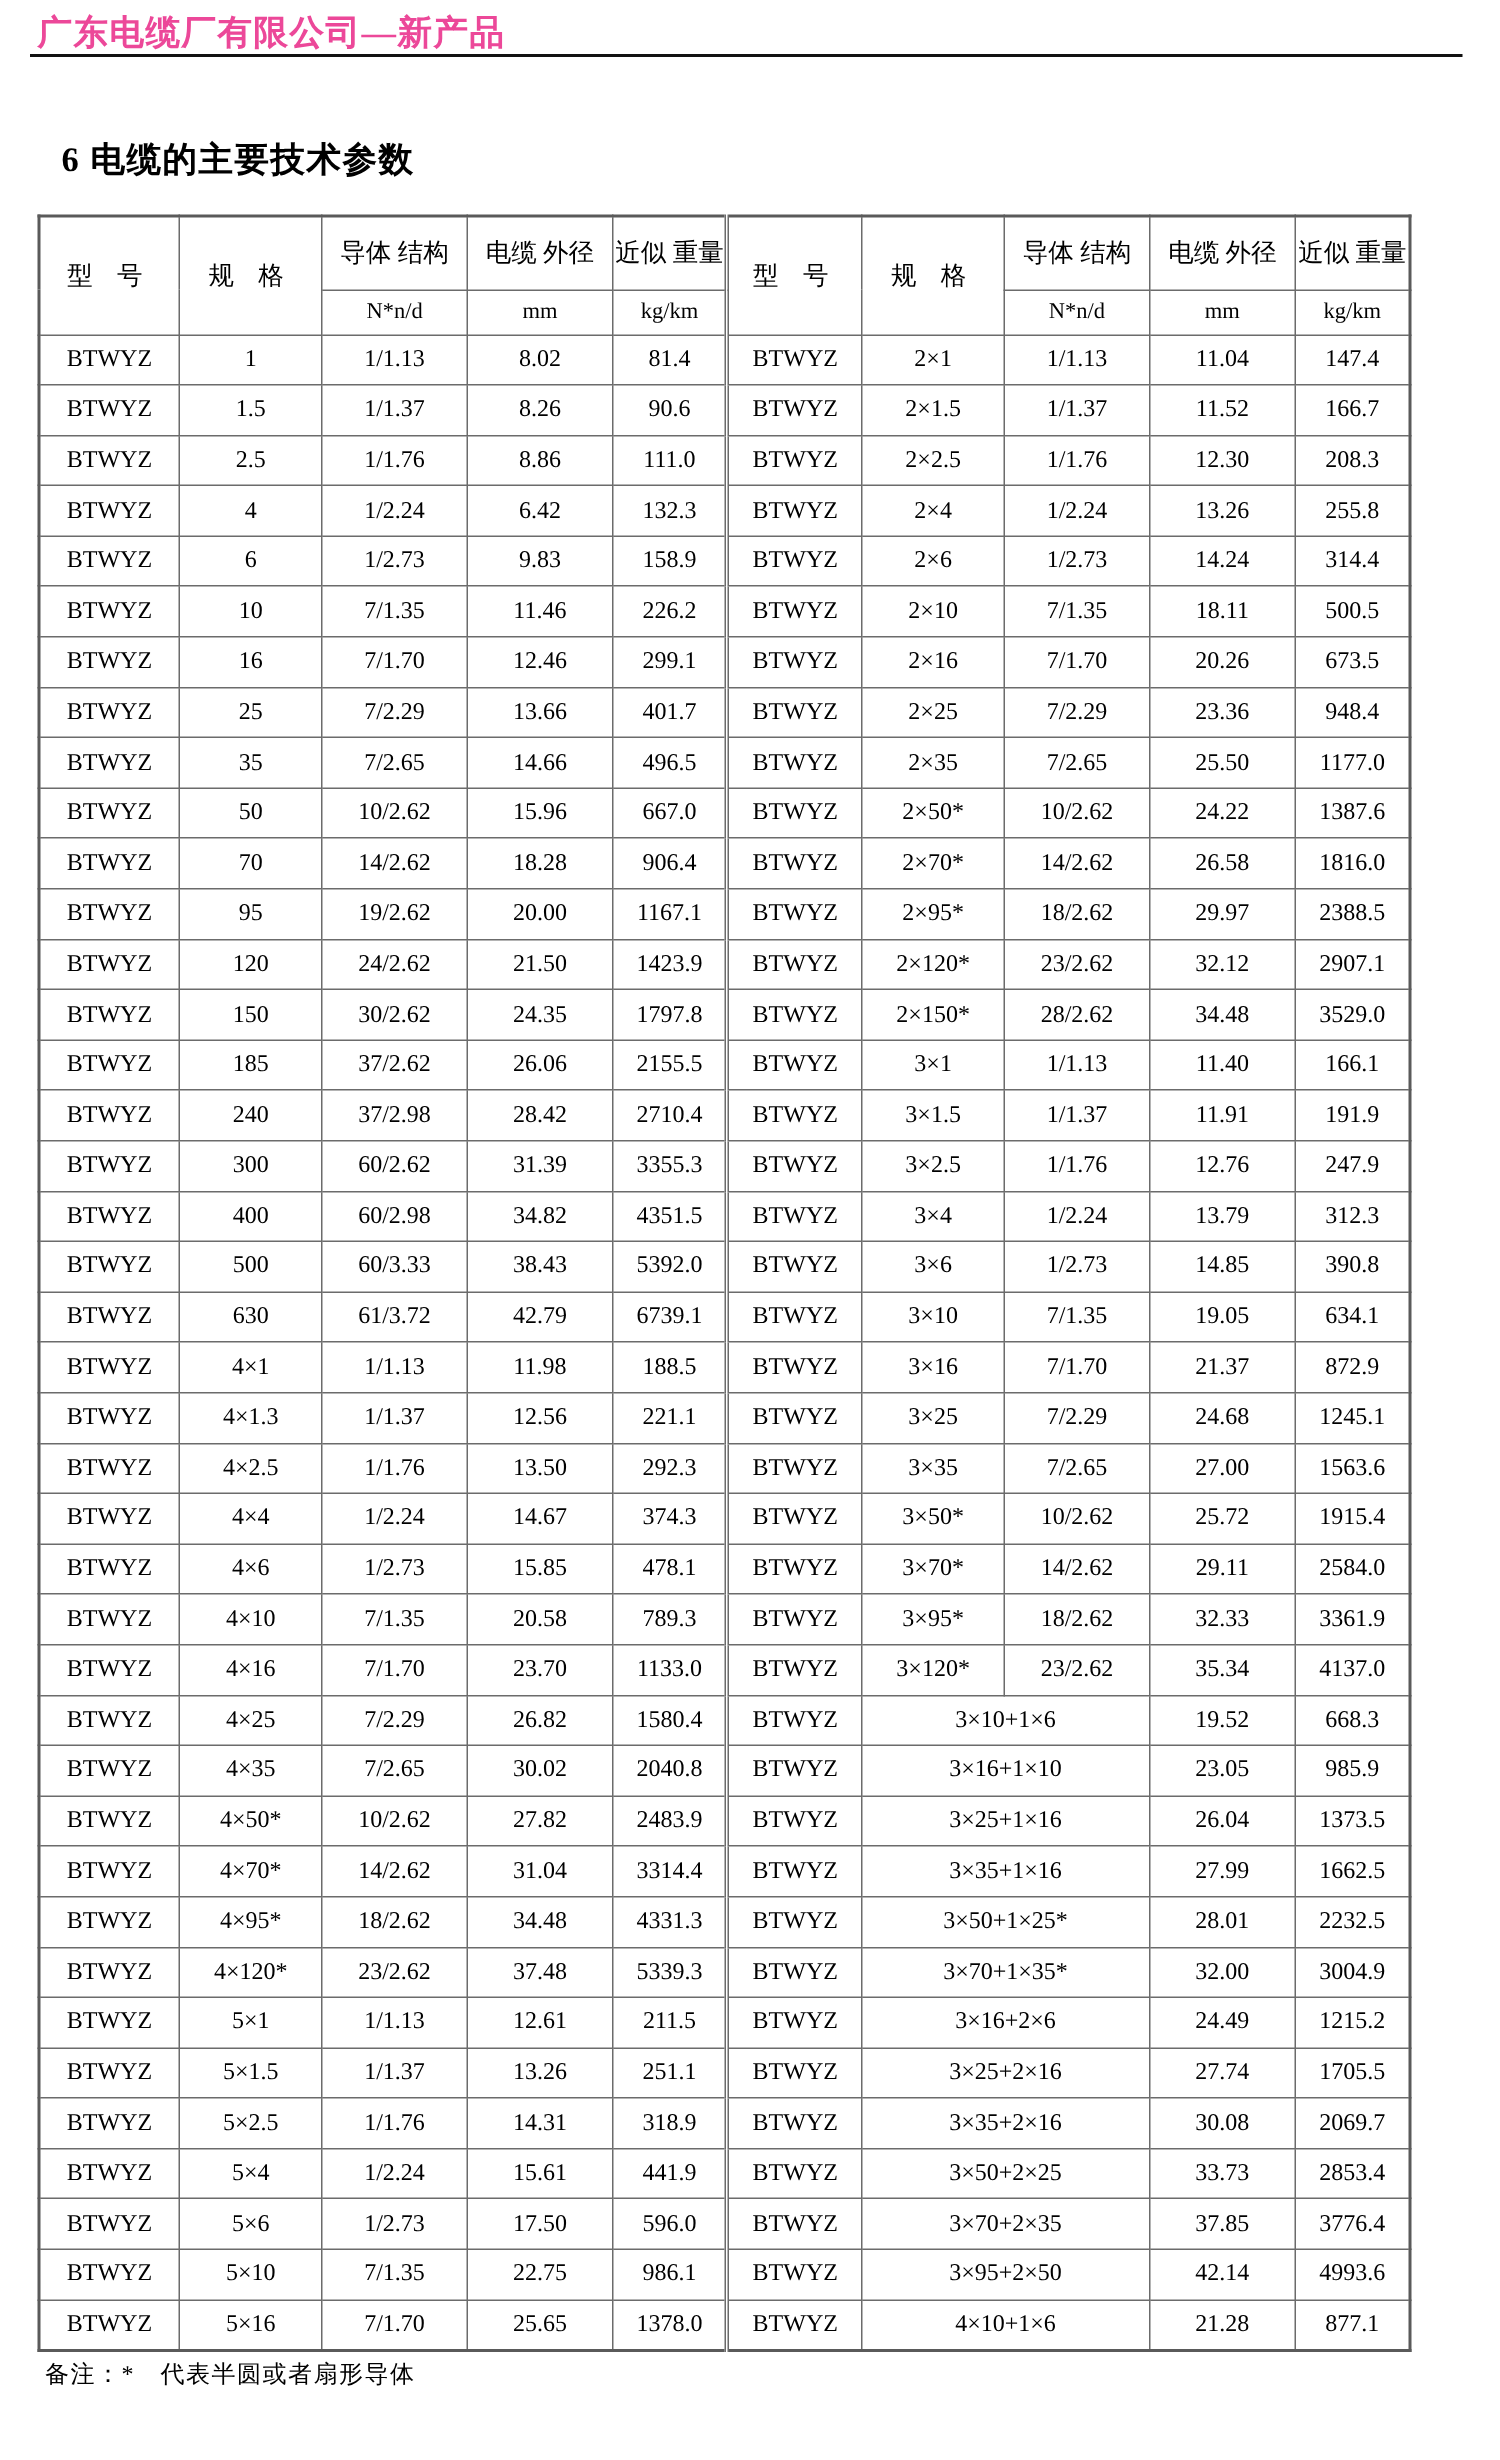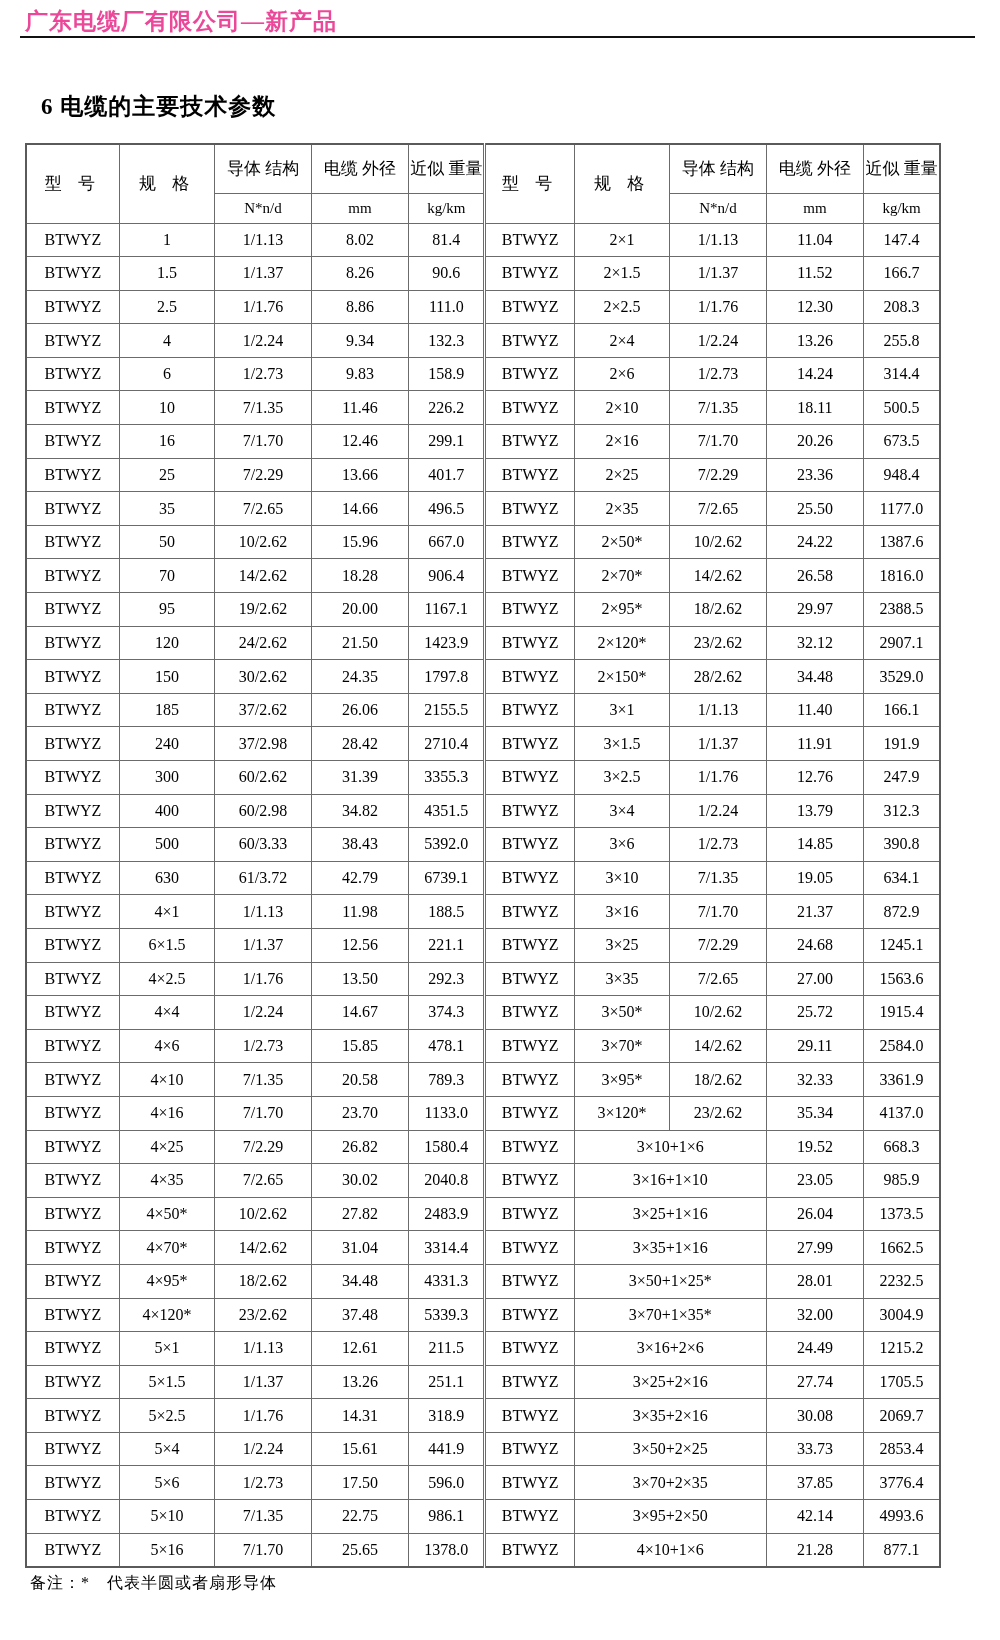--- a/index.html
+++ b/index.html
@@ -136,21 +136,21 @@
           <td class="half-start">BTWYZ</td>
           <td>2×2.5</td>
           <td>1/1.76</td>
           <td>12.30</td>
           <td>208.3</td>
         </tr>
         <tr>
           <td>BTWYZ</td>
           <td>4</td>
           <td>1/2.24</td>
-          <td>9.34</td>
+          <td>6.42</td>
           <td>132.3</td>
           <td class="half-start">BTWYZ</td>
           <td>2×4</td>
           <td>1/2.24</td>
           <td>13.26</td>
           <td>255.8</td>
         </tr>
         <tr>
           <td>BTWYZ</td>
           <td>6</td>
@@ -350,21 +350,21 @@
           <td>11.98</td>
           <td>188.5</td>
           <td class="half-start">BTWYZ</td>
           <td>3×16</td>
           <td>7/1.70</td>
           <td>21.37</td>
           <td>872.9</td>
         </tr>
         <tr>
           <td>BTWYZ</td>
-          <td>6×1.5</td>
+          <td>4×1.3</td>
           <td>1/1.37</td>
           <td>12.56</td>
           <td>221.1</td>
           <td class="half-start">BTWYZ</td>
           <td>3×25</td>
           <td>7/2.29</td>
           <td>24.68</td>
           <td>1245.1</td>
         </tr>
         <tr>

